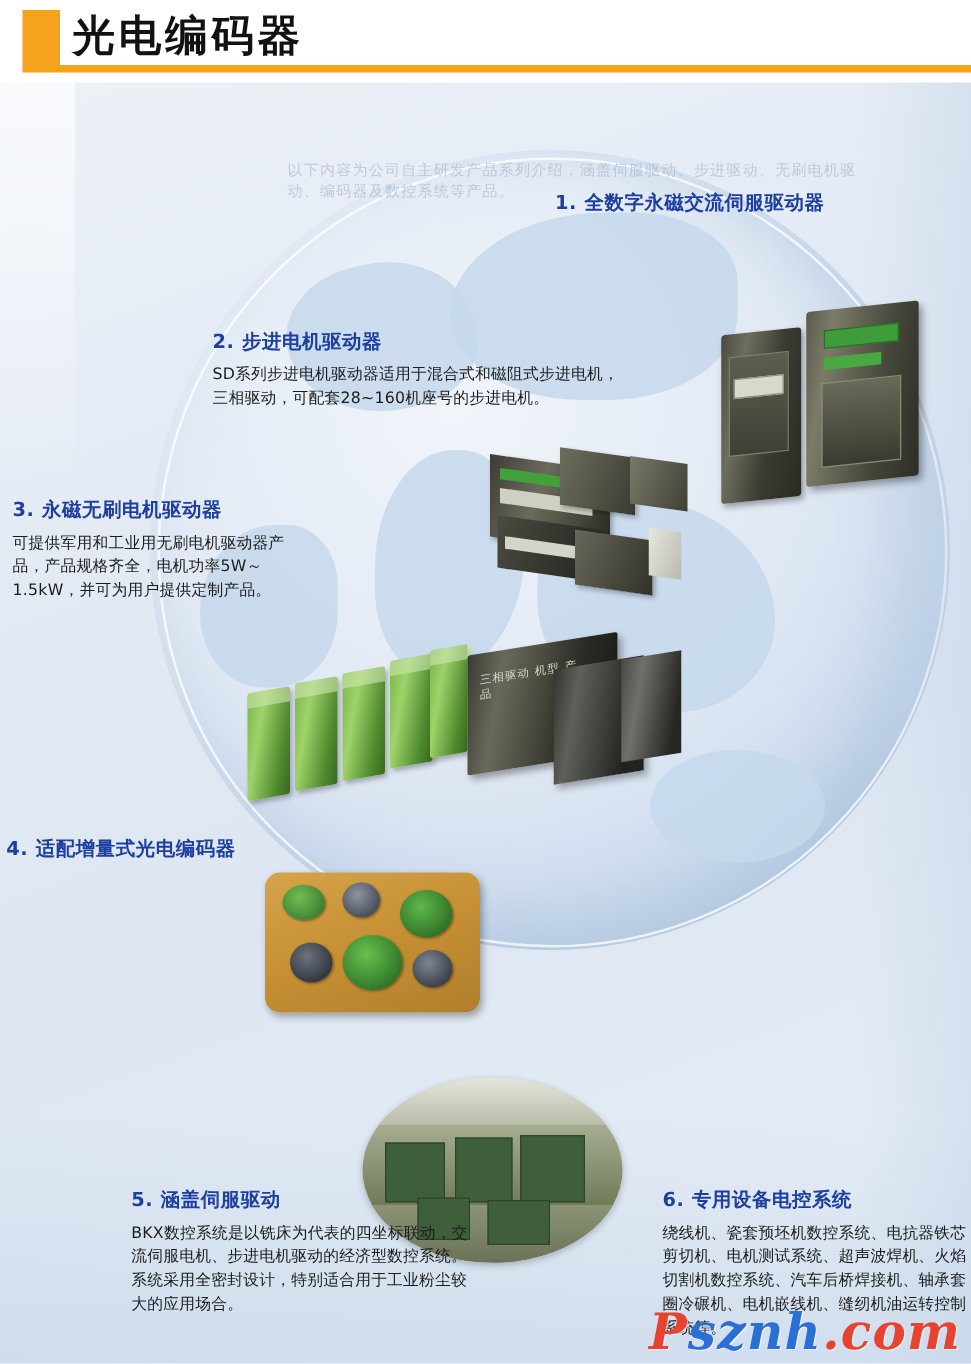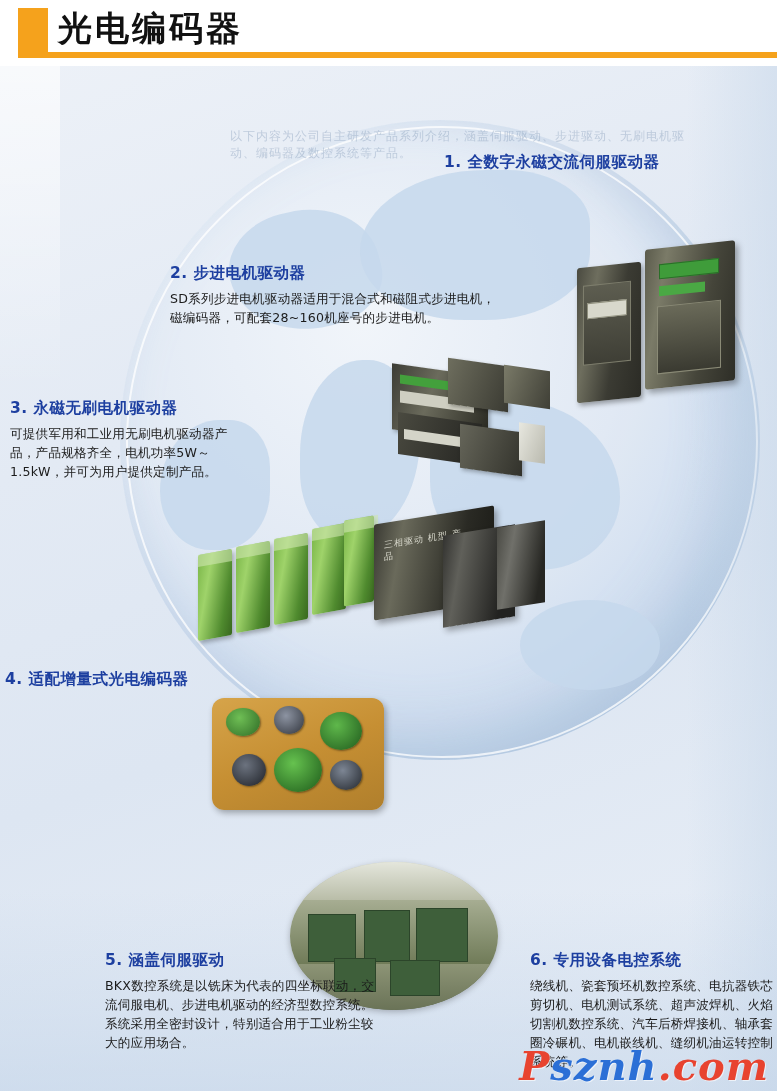--- a/index.html
+++ b/index.html
@@ -424,21 +424,21 @@
       <span class="num">1.</span>
       <span>全数字永磁交流伺服驱动器</span>
     </div>
   </div>
 
   <div class="block" id="b2">
     <div class="blk-title">
       <span class="num">2.</span>
       <span>步进电机驱动器</span>
     </div>
-    <div class="blk-body">SD系列步进电机驱动器适用于混合式和磁阻式步进电机，磁编码器，可配套28~160机座号的步进电机。</div>
+    <div class="blk-body">SD系列步进电机驱动器适用于混合式和磁阻式步进电机，三相驱动，可配套28~160机座号的步进电机。</div>
   </div>
 
   <div class="block" id="b3">
     <div class="blk-title">
       <span class="num">3.</span>
       <span>永磁无刷电机驱动器</span>
     </div>
     <div class="blk-body">可提供军用和工业用无刷电机驱动器产品，产品规格齐全，电机功率5W～1.5kW，并可为用户提供定制产品。</div>
   </div>
 

